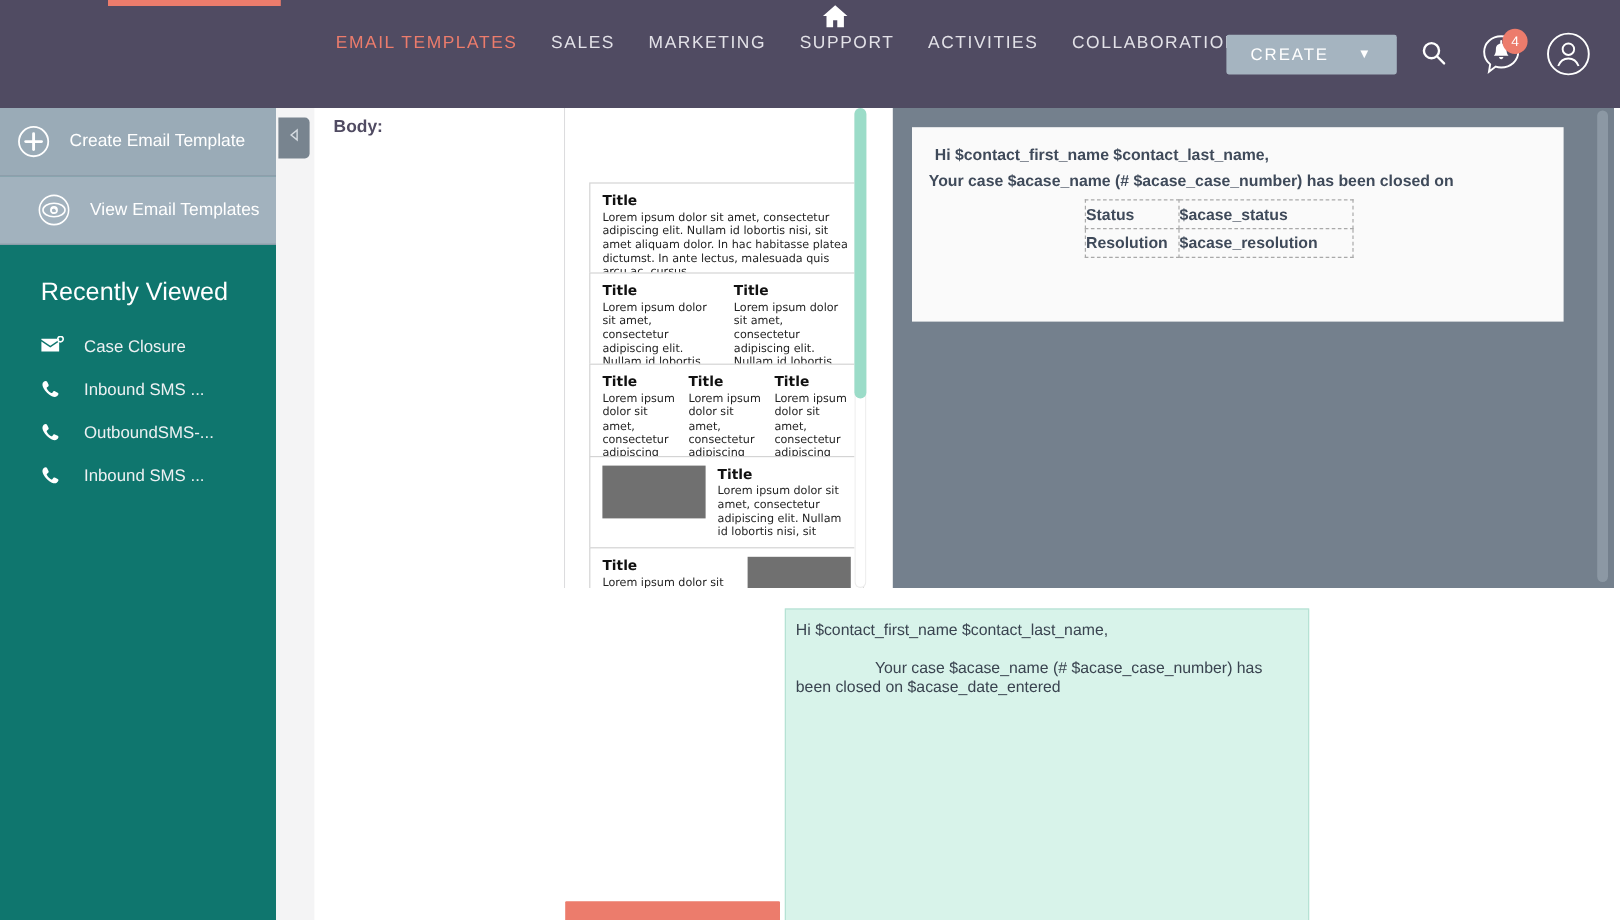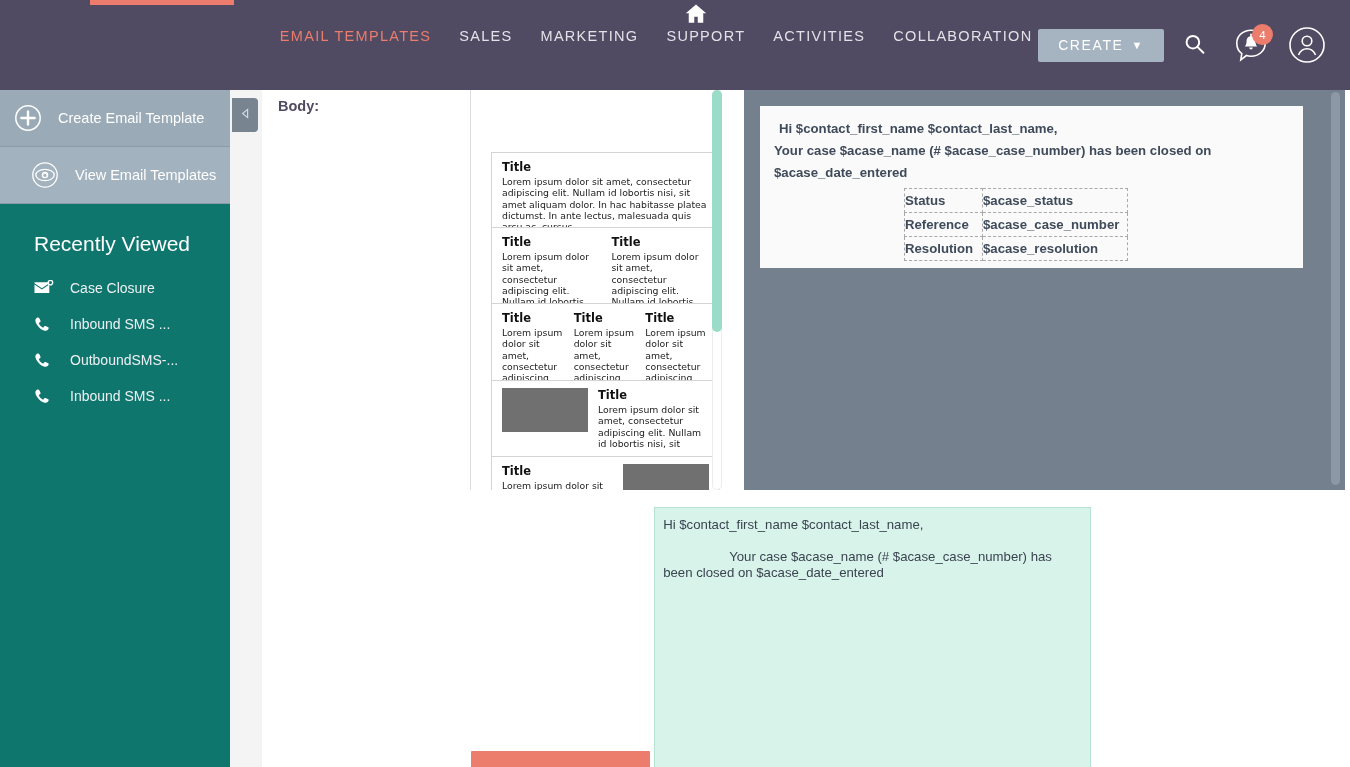--- a/index.html
+++ b/index.html
@@ -54,21 +54,21 @@
   }
   .create-btn {
     background: #A5B4C0;
     color: #ffffff;
     border: none;
     height: 33px;
     padding: 0 20px;
     font-size: 14px;
     letter-spacing: 1.6px;
     cursor: pointer;
-    display: flex; align-items: center; gap: 8px;
+    display: flex; align-items: center; gap: 24px;
     border-radius: 2px;
     font-family: "Liberation Sans", sans-serif;
   }
   .create-caret {
     font-size: 11px;
     line-height: 1;
   }
   .icon-btn {
     width: 50px; height: 50px;
     display: flex; align-items: center; justify-content: center;
@@ -521,32 +521,27 @@
       </div>
 
       <div class="lib-scroll-track">
         <div class="lib-scroll-thumb"></div>
       </div>
 
       <div class="preview-canvas">
         <div class="preview-sheet">
           <div class="pv-line first">Hi $contact_first_name $contact_last_name,</div>
           <div class="pv-line">Your case $acase_name (# $acase_case_number) has been closed on</div>
-          <div class="pv-line">$acase_date_entered</div>
           <table class="pv-table">
             <tbody>
                 <tr>
               <td class="k">Status</td>
               <td>$acase_status</td>
             </tr>
             <tr>
-              <td class="k">Reference</td>
-              <td>$acase_case_number</td>
-            </tr>
-            <tr>
               <td class="k">Resolution</td>
               <td>$acase_resolution</td>
             </tr>
           </tbody>
             </table>
         </div>
         <div class="preview-vscroll">
           <div class="preview-vthumb"></div>
         </div>
       </div>

